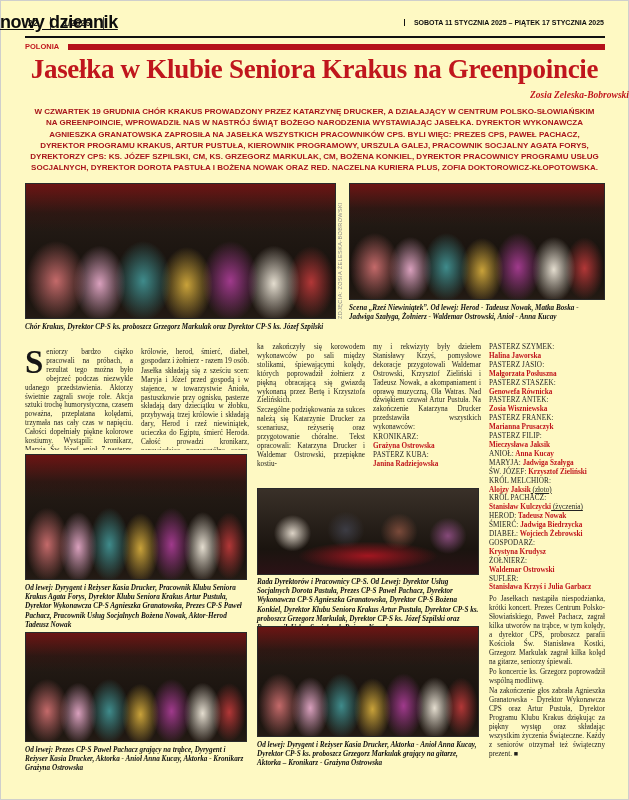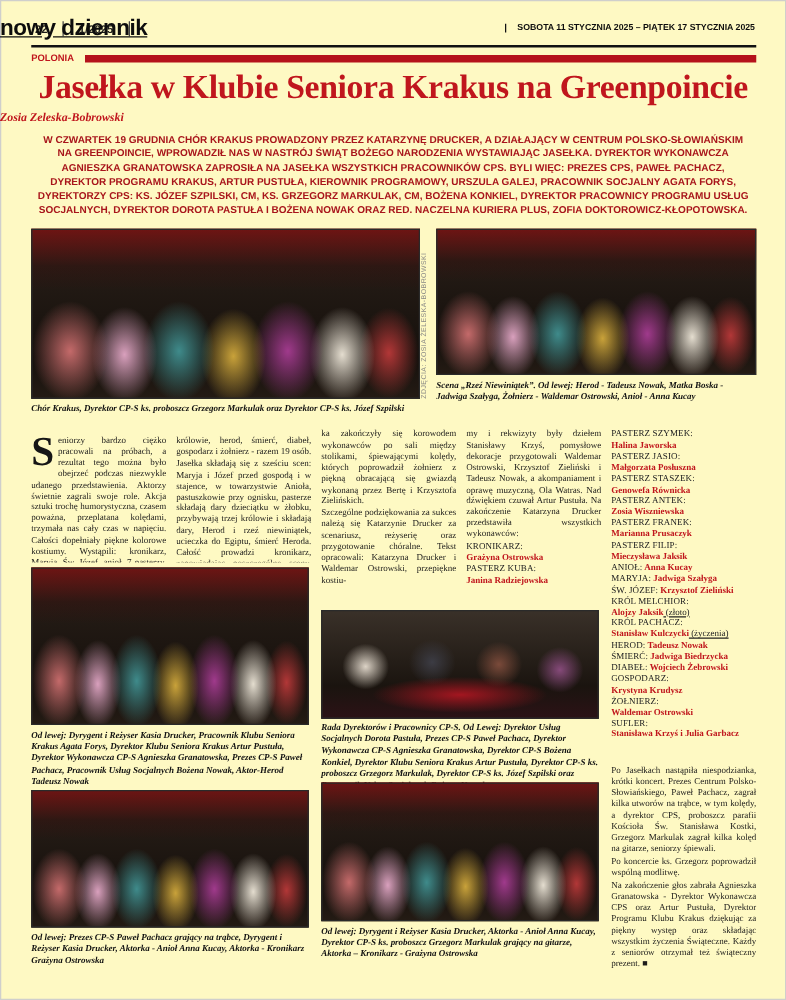--- a/index.html
+++ b/index.html
@@ -26,21 +26,21 @@
     font:900 18px "Liberation Sans",sans-serif;letter-spacing:-.4px;color:#0d0d0d;text-decoration:underline;}
   .hdr-right{right:25px;top:19px;font:bold 7px "Liberation Sans",sans-serif;
     border-left:1.6px solid #111;padding-left:9px;color:#0d0d0d;}
   .hdr-rule{left:25px;width:580px;top:36px;height:2px;background:#111;}
   .section-label{left:25px;top:42px;font:bold 7.5px "Liberation Sans",sans-serif;color:var(--accent);}
   .section-bar{left:68px;width:537px;top:43.5px;height:6px;background:var(--bar);}
 
   
   .headline{left:0;right:0;top:54px;text-align:center;
     font:bold 27px/30px "Liberation Serif",serif;color:var(--accent);letter-spacing:-.3px;}
-  .byline{left:0;right:0;top:90px;text-align:left;
+  .byline{left:0;right:0;top:90px;text-align:right;
     font:bold italic 9.5px "Liberation Serif",serif;color:var(--accent);}
   .lede{left:30px;width:569px;top:106px;text-align:center;
     font:bold 8px/11.3px "Liberation Sans",sans-serif;color:var(--lede);}
 
   
   .photo{background-color:#241a12;box-shadow:0 0 0 1px #2a2a2a inset;}
   .curtain{background-image:
     linear-gradient(rgba(122,18,18,.85), rgba(70,10,10,.25) 22%, rgba(0,0,0,0) 36%),
     radial-gradient(ellipse 14% 42% at 10% 72%, #c46a6a 0%, rgba(0,0,0,0) 70%),
     radial-gradient(ellipse 12% 40% at 24% 74%, #d9a0bd 0%, rgba(0,0,0,0) 70%),
@@ -132,21 +132,21 @@
         <div class="cast-entry"><span class="cast-role">ŚW. JÓZEF:</span><span class="cast-name"> Krzysztof Zieliński</span></div>
         <div class="cast-entry"><span class="cast-role">KRÓL MELCHIOR:</span><br><span class="cast-name">Alojzy Jaksik</span><span class="cast-note"> (złoto)</span></div>
         <div class="cast-entry"><span class="cast-role">KRÓL PACHACZ:</span><br><span class="cast-name">Stanisław Kulczycki</span><span class="cast-note"> (życzenia)</span></div>
         <div class="cast-entry"><span class="cast-role">HEROD:</span><span class="cast-name"> Tadeusz Nowak</span></div>
         <div class="cast-entry"><span class="cast-role">ŚMIERĆ:</span><span class="cast-name"> Jadwiga Biedrzycka</span></div>
         <div class="cast-entry"><span class="cast-role">DIABEŁ:</span><span class="cast-name"> Wojciech Żebrowski</span></div>
         <div class="cast-entry"><span class="cast-role">GOSPODARZ:</span><br><span class="cast-name">Krystyna Krudysz</span></div>
         <div class="cast-entry"><span class="cast-role">ŻOŁNIERZ:</span><br><span class="cast-name">Waldemar Ostrowski</span></div>
         <div class="cast-entry"><span class="cast-role">SUFLER:</span><br><span class="cast-name">Stanisława Krzyś i Julia Garbacz</span></div>
       </div>
-    <div class="outro" style="margin-top:20px;text-align:justify;">
+    <div class="outro" style="margin-top:3px;text-align:justify;">
       <p>Po Jasełkach nastąpiła niespodzianka, krótki koncert. Prezes Centrum Polsko-Słowiańskiego, Paweł Pachacz, zagrał kilka utworów na trąbce, w tym kolędy, a dyrektor CPS, proboszcz parafii Kościoła Św. Stanisława Kostki, Grzegorz Markulak zagrał kilka kolęd na gitarze, seniorzy śpiewali.</p>
       <p>Po koncercie ks. Grzegorz poprowadził wspólną modlitwę.</p>
       <p>Na zakończenie głos zabrała Agnieszka Granatowska - Dyrektor Wykonawcza CPS oraz Artur Pustuła, Dyrektor Programu Klubu Krakus dziękując za piękny występ oraz składając wszystkim życzenia Świąteczne. Każdy z seniorów otrzymał też świąteczny prezent. ■</p>
     </div>
   </div>
 
   <div class="abs photo curtain" style="left:25px;top:454px;width:222px;height:126px;"></div>
   <div class="abs cap" style="left:25px;top:584px;width:222px;">Od lewej: Dyrygent i Reżyser Kasia Drucker, Pracownik Klubu Seniora Krakus Agata Forys, Dyrektor Klubu Seniora Krakus Artur Pustuła, Dyrektor Wykonawcza CP-S Agnieszka Granatowska, Prezes CP-S Paweł Pachacz, Pracownik Usług Socjalnych Bożena Nowak, Aktor-Herod Tadeusz Nowak</div>
 
   <div class="abs photo tables" style="left:257px;top:488px;width:222px;height:87px;"></div>

